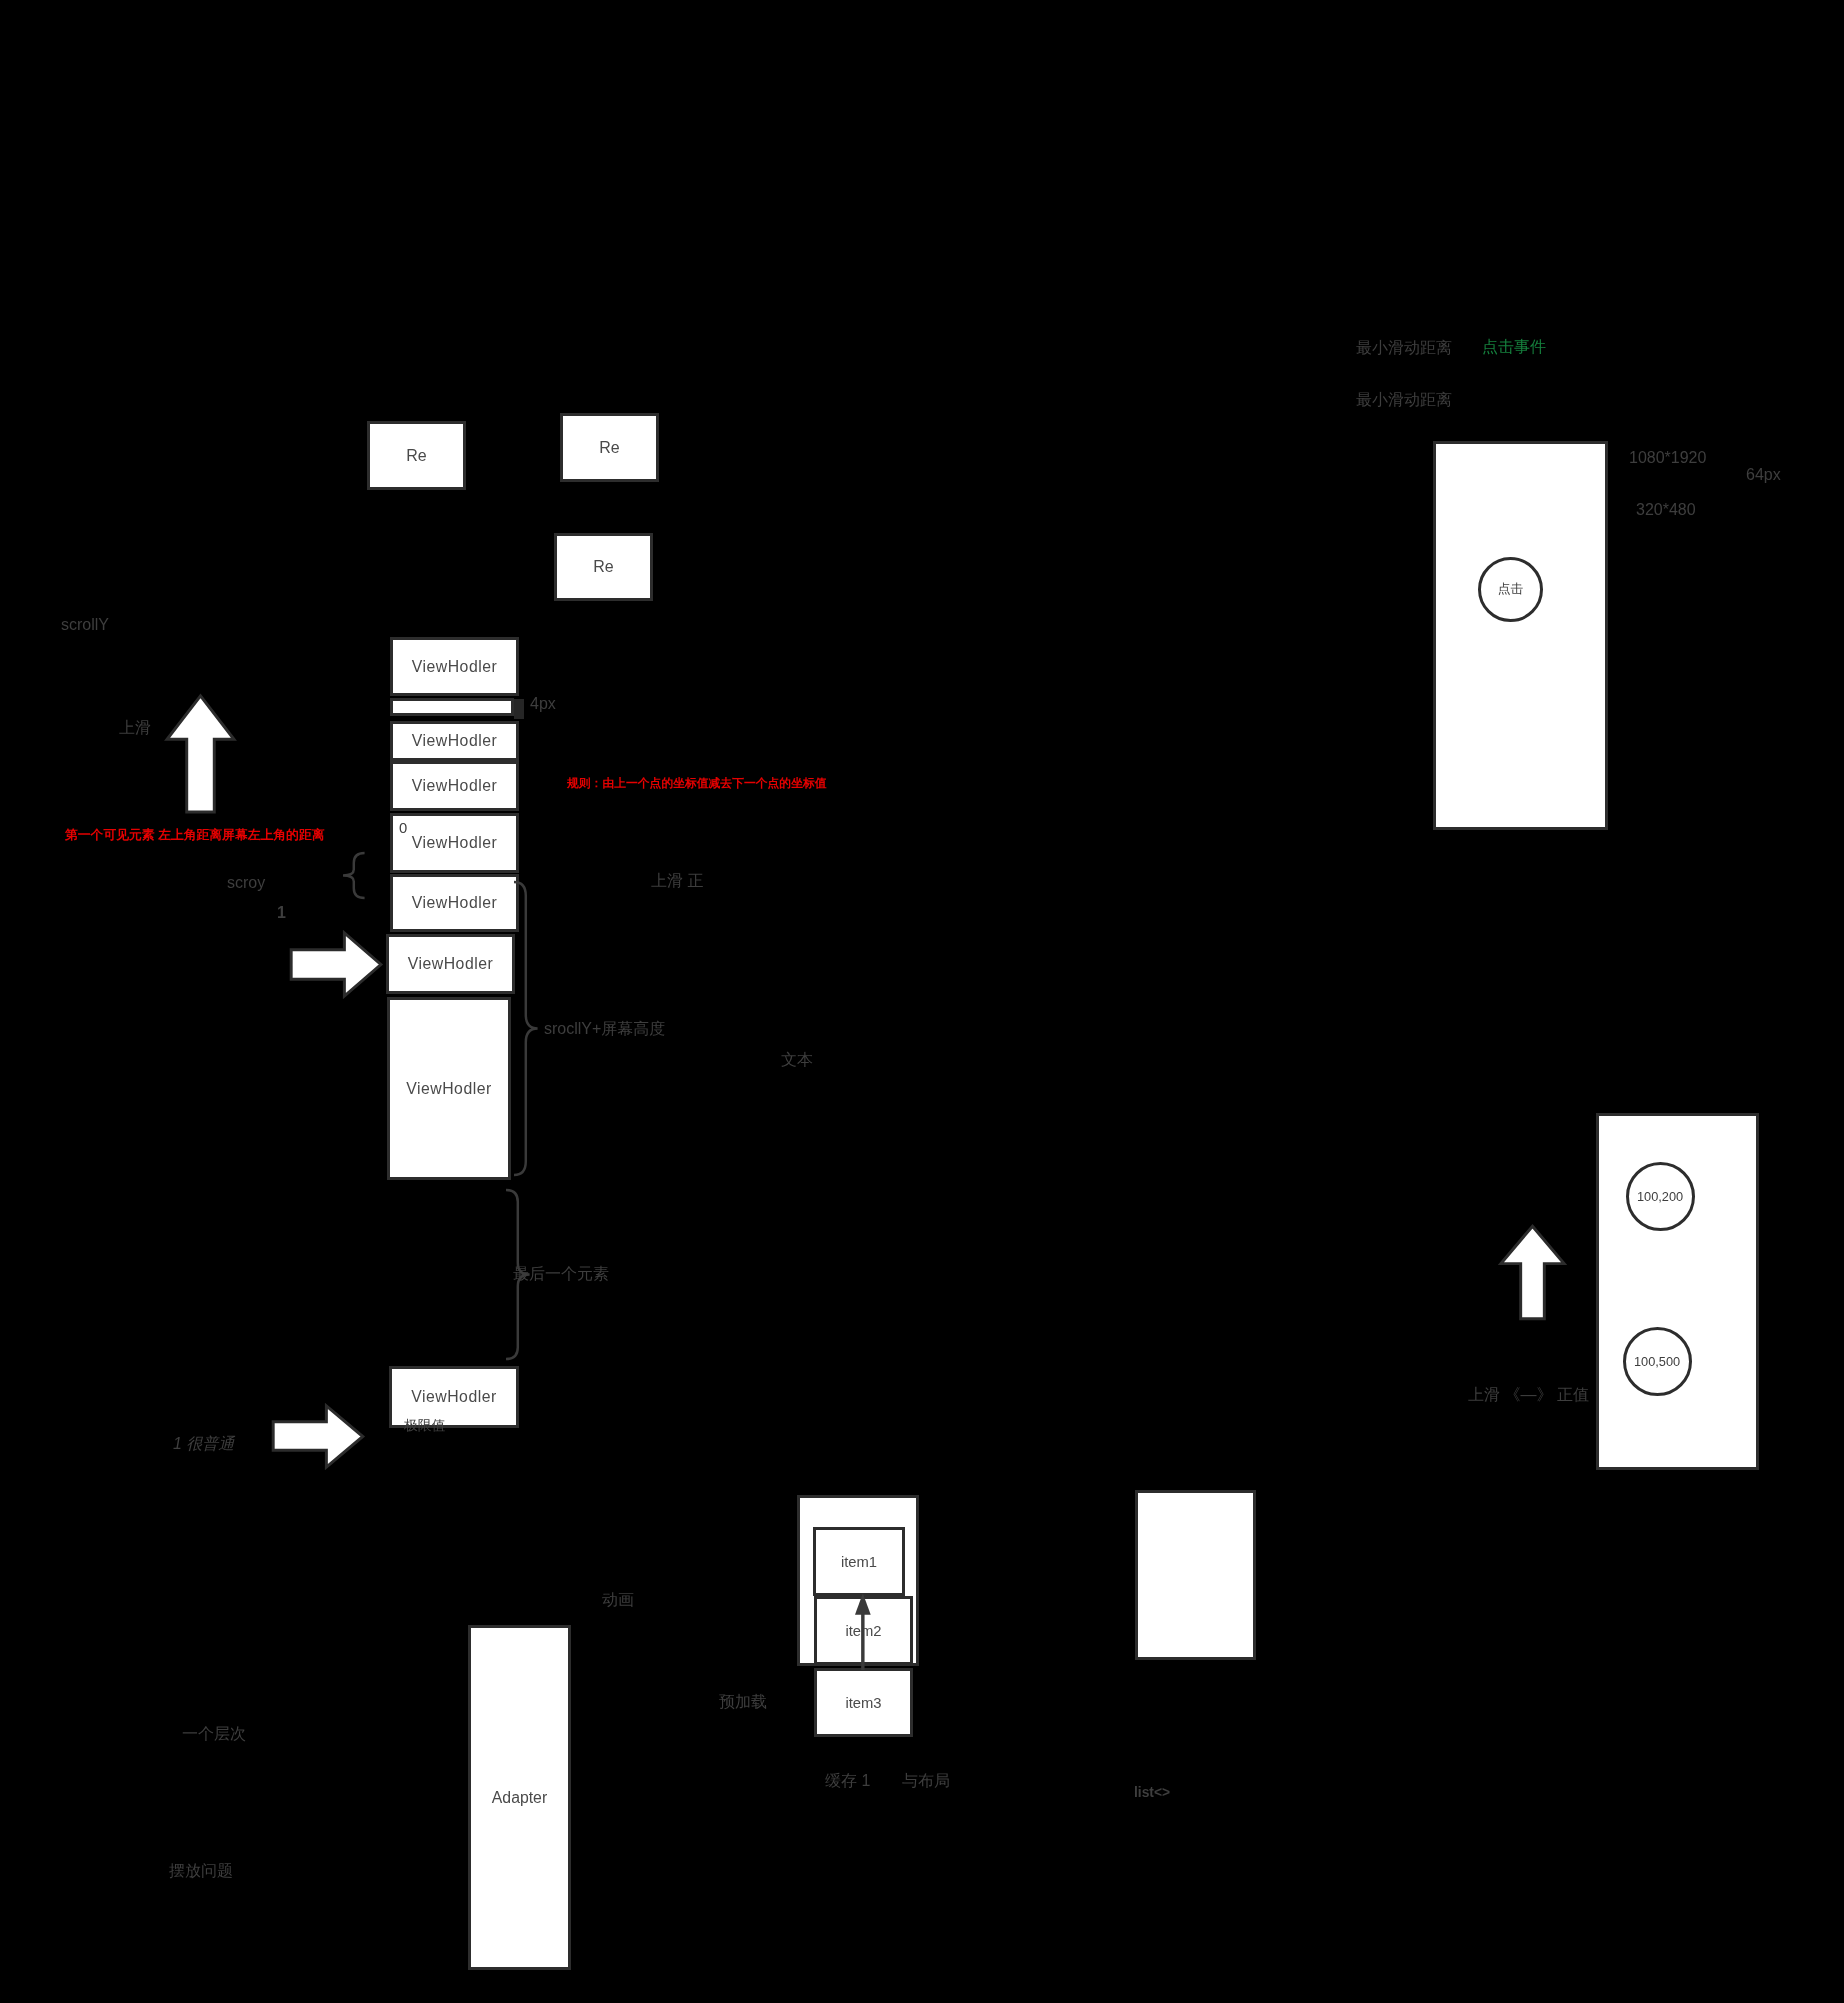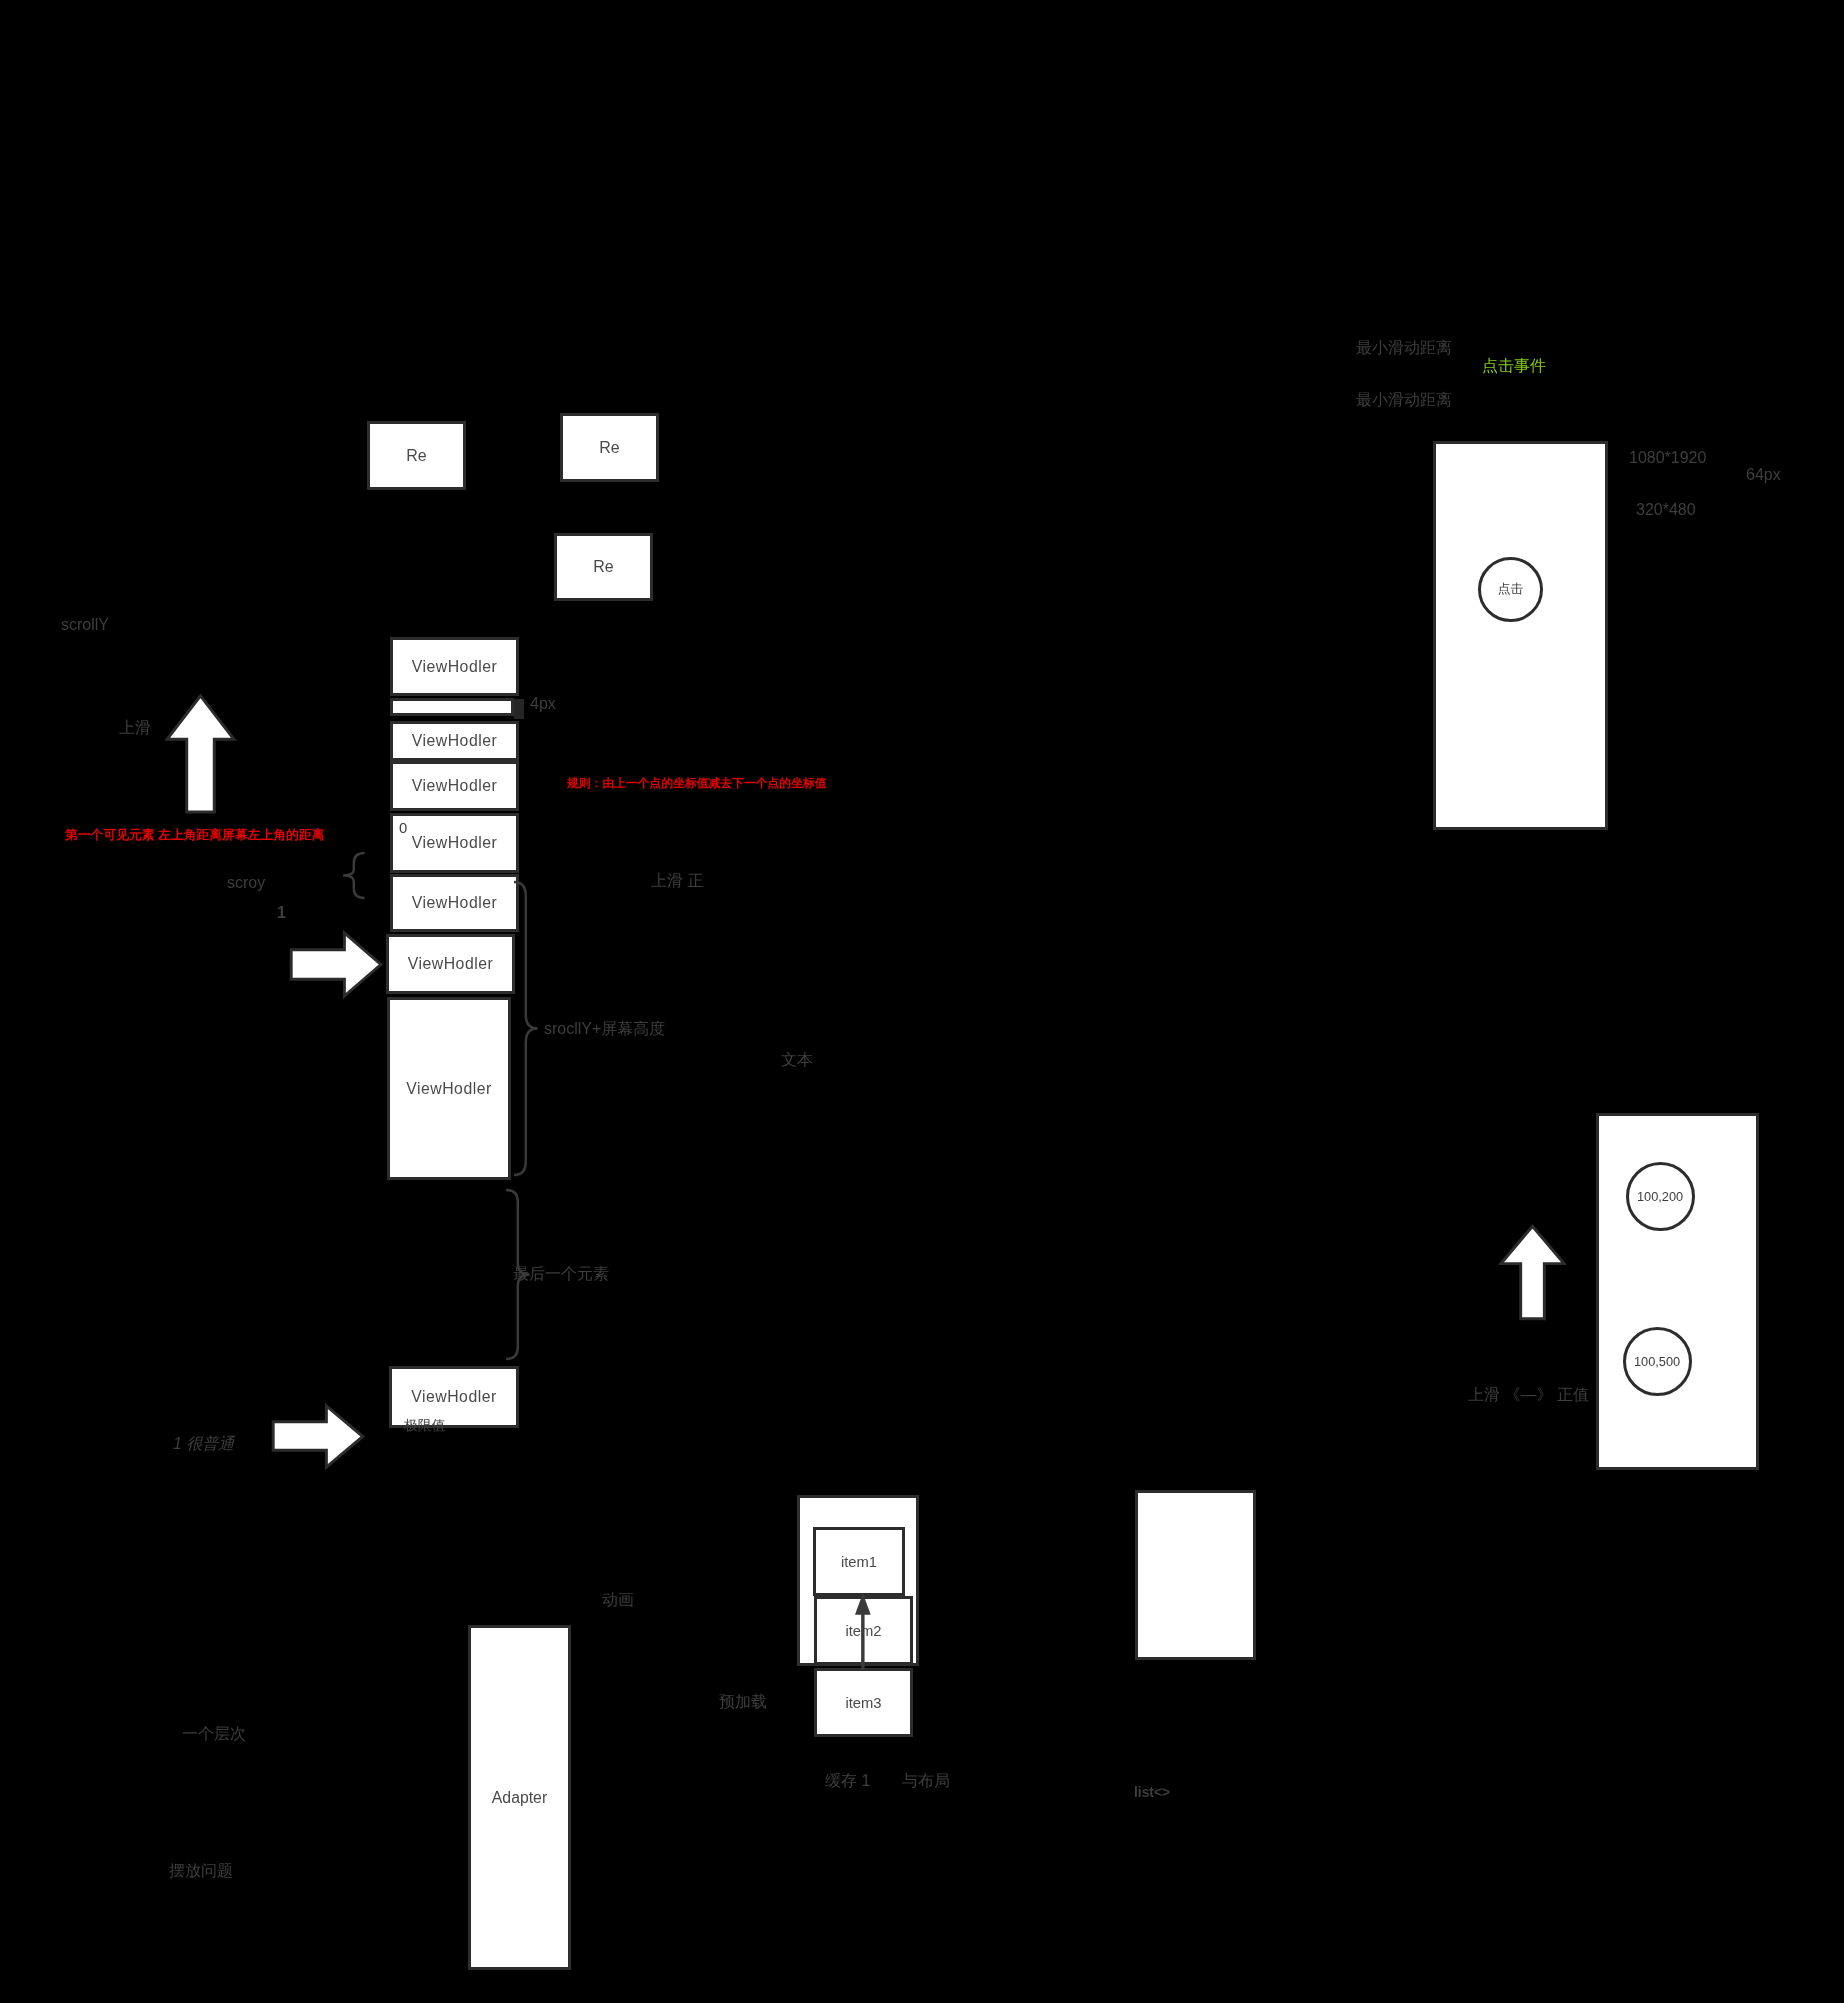--- a/index.html
+++ b/index.html
@@ -97,21 +97,21 @@
       <span>item3</span>
     </div>
   <svg style="left:853px;top:1591px;" width="19.7" height="84" viewBox="0 0 20 85">
     <line x1="10" y1="80" x2="10" y2="18" stroke="#3a3a3a" stroke-width="3.5"></line>
     <polygon points="10,2 2,24 18,24" fill="#3a3a3a"></polygon>
   </svg>
 
   <div class="box" style="left:1135px;top:1490px;width:121px;height:170px;"></div>
 
   <div class="lbl" style="left:1356px;top:340px;">最小滑动距离</div>
-  <div class="lbl" style="left:1482px;top:358px;color:#84cc16;">点击事件</div>
+  <div class="lbl" style="left:1482px;top:339px;color:#15803d;">点击事件</div>
   <div class="lbl" style="left:1356px;top:392px;">最小滑动距离</div>
   <div class="box" style="left:1433px;top:441px;width:175px;height:389px;">
     <div class="circle" style="left:42px;top:113px;width:65px;height:65px;">
         <span>点击</span>
       </div>
   </div>
   <div class="lbl" style="left:1629px;top:450px;">1080*1920</div>
   <div class="lbl" style="left:1746px;top:467px;">64px</div>
   <div class="lbl" style="left:1636px;top:502px;">320*480</div>
 

